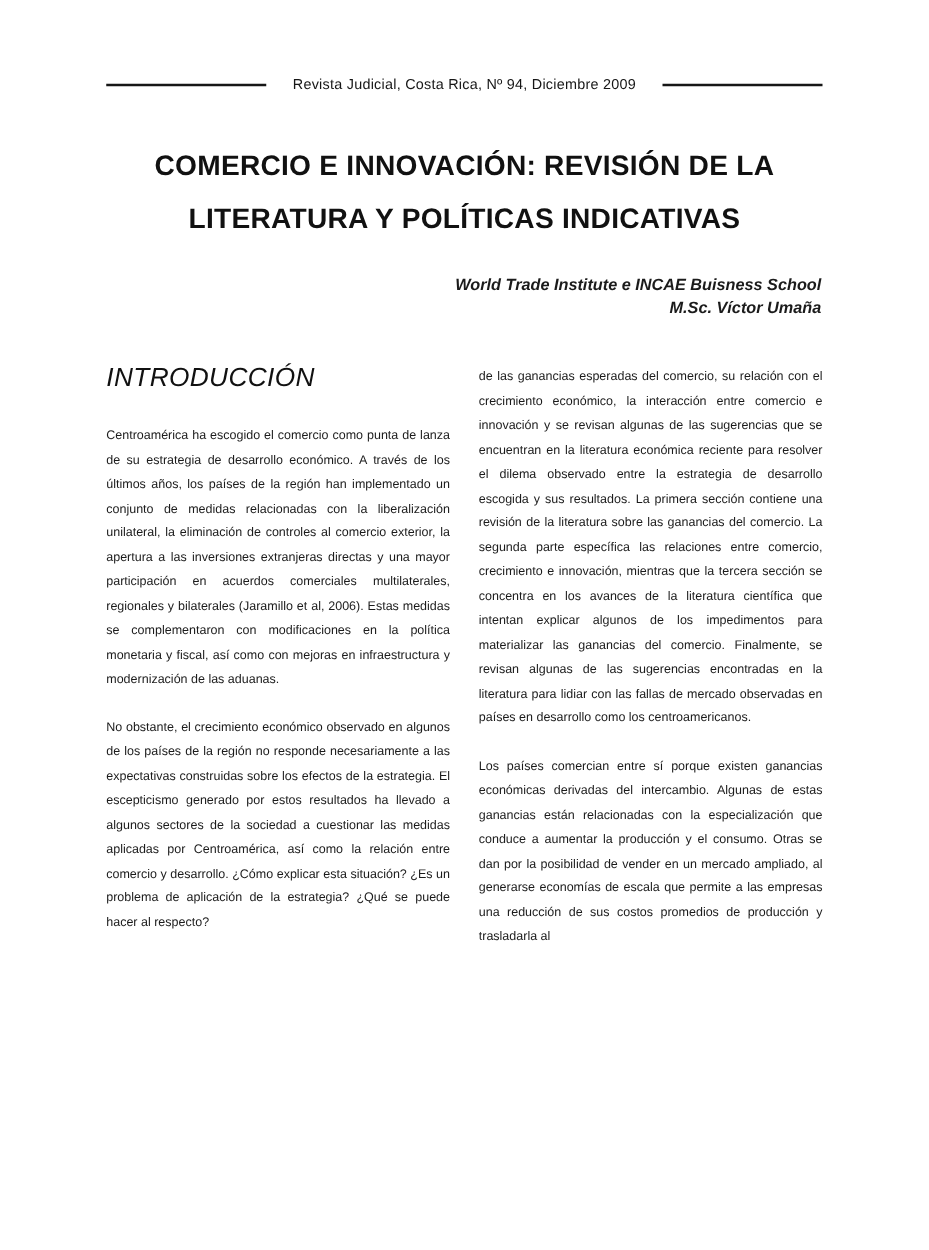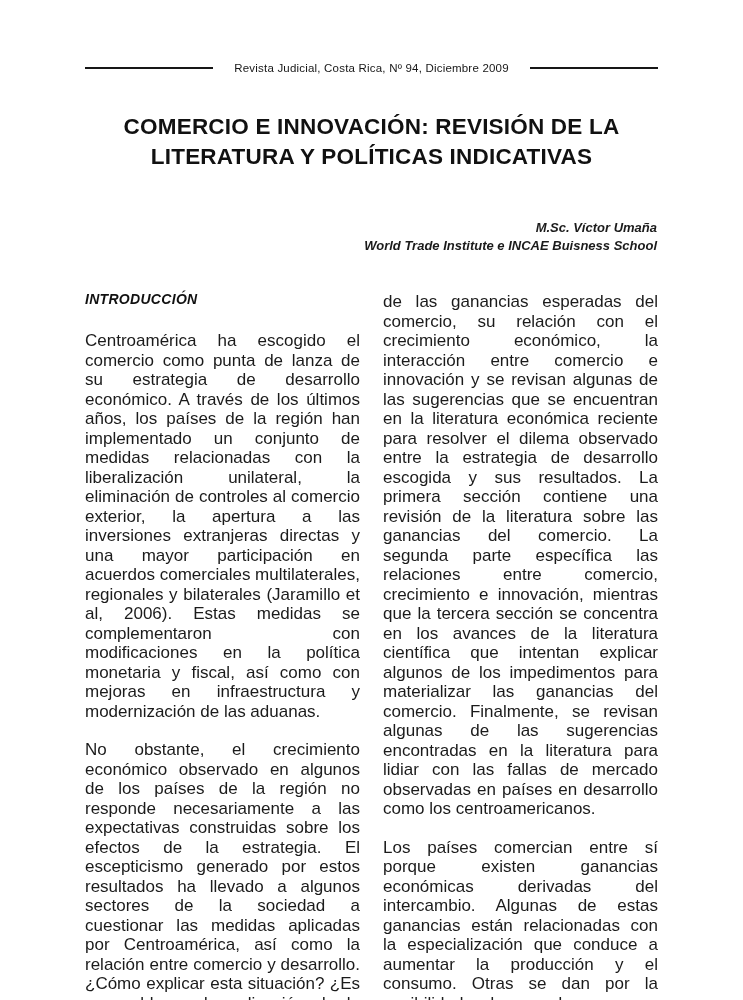--- a/index.html
+++ b/index.html
@@ -40,21 +40,21 @@
   
   .title {
     position: absolute;
     top: 112px;
     left: 60px;
     width: 623px;
     margin: 0;
     text-align: center;
     font-size: 22.5px;
     font-weight: bold;
-    line-height: 30px;
+    line-height: 42px;
     letter-spacing: 0.2px;
     color: #111111;
   }
   
   .byline {
     position: absolute;
     top: 219px;
     right: 86px;
     text-align: right;
     font-size: 13px;
@@ -71,29 +71,29 @@
     width: 573px;
     display: flex;
     gap: 23px;
   }
   .col {
     flex: 1;
     min-width: 0;
   }
   .section-heading {
     margin: 0 0 24px 0;
-    font-size: 14px;
-    font-weight: bold;
+    font-size: 21px;
+    font-weight: normal;
     font-style: italic;
     letter-spacing: 0.3px;
     color: #111111;
   }
   .col p {
     margin: 0 0 19px 0;
-    font-size: 17px;
+    font-size: 10px;
     line-height: 19.5px;
     text-align: justify;
     color: #1b1b1b;
   }
   .col p.question {
     text-align: left;
     text-indent: 16px;
     margin-top: 6px;
   }
   .col.right { padding-top: 1px; }
@@ -105,22 +105,22 @@
 
   <div class="header-row">
     <span class="header-rule"></span>
     <span class="header-text">Revista Judicial, Costa Rica, Nº 94, Diciembre 2009</span>
     <span class="header-rule"></span>
   </div>
 
   <h1 class="title">COMERCIO E INNOVACIÓN: REVISIÓN DE LA LITERATURA Y POLÍTICAS INDICATIVAS</h1>
 
   <div class="byline">
+    <div>World Trade Institute e INCAE Buisness School</div>
     <div>M.Sc. Víctor Umaña</div>
-    <div>World Trade Institute e INCAE Buisness School</div>
   </div>
 
   <div class="columns">
     <div class="col left">
       <h2 class="section-heading">INTRODUCCIÓN</h2>
       <p>Centroamérica ha escogido el comercio como punta de lanza de su estrategia de desarrollo económico. A través de los últimos años, los países de la región han implementado un conjunto de medidas relacionadas con la liberalización unilateral, la eliminación de controles al comercio exterior, la apertura a las inversiones extranjeras directas y una mayor participación en acuerdos comerciales multilaterales, regionales y bilaterales (Jaramillo et al, 2006). Estas medidas se complementaron con modificaciones en la política monetaria y fiscal, así como con mejoras en infraestructura y modernización de las aduanas.</p>
       <p>No obstante, el crecimiento económico observado en algunos de los países de la región no responde necesariamente a las expectativas construidas sobre los efectos de la estrategia. El escepticismo generado por estos resultados ha llevado a algunos sectores de la sociedad a cuestionar las medidas aplicadas por Centroamérica, así como la relación entre comercio y desarrollo. ¿Cómo explicar esta situación? ¿Es un problema de aplicación de la estrategia? ¿Qué se puede hacer al respecto?</p>
     </div>
     <div class="col right">
       <p>de las ganancias esperadas del comercio, su relación con el crecimiento económico, la interacción entre comercio e innovación y se revisan algunas de las sugerencias que se encuentran en la literatura económica reciente para resolver el dilema observado entre la estrategia de desarrollo escogida y sus resultados. La primera sección contiene una revisión de la literatura sobre las ganancias del comercio. La segunda parte específica las relaciones entre comercio, crecimiento e innovación, mientras que la tercera sección se concentra en los avances de la literatura científica que intentan explicar algunos de los impedimentos para materializar las ganancias del comercio. Finalmente, se revisan algunas de las sugerencias encontradas en la literatura para lidiar con las fallas de mercado observadas en países en desarrollo como los centroamericanos.</p>

